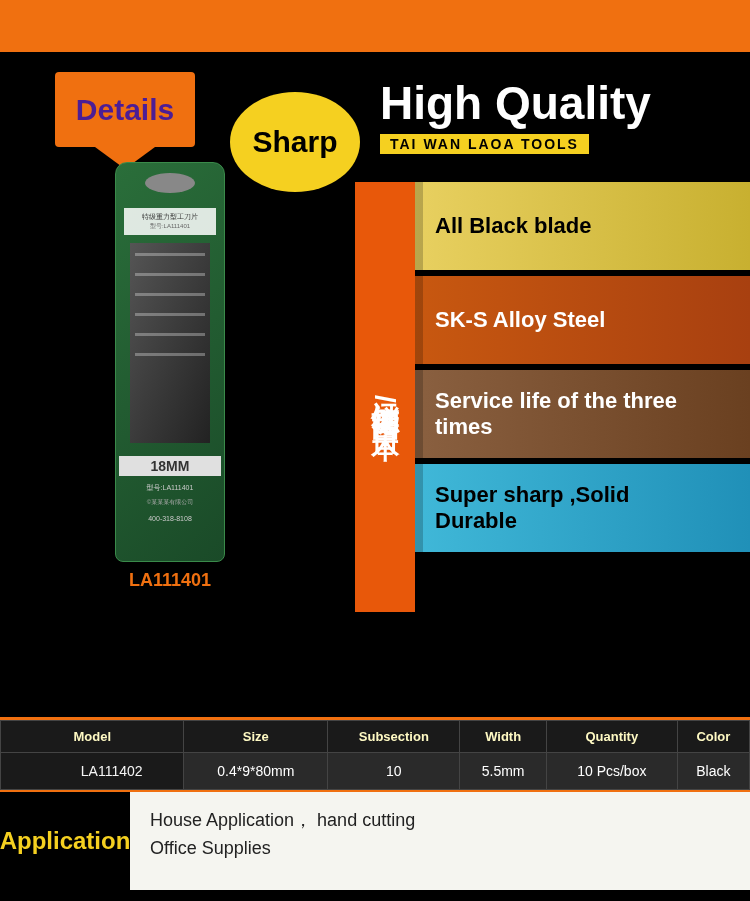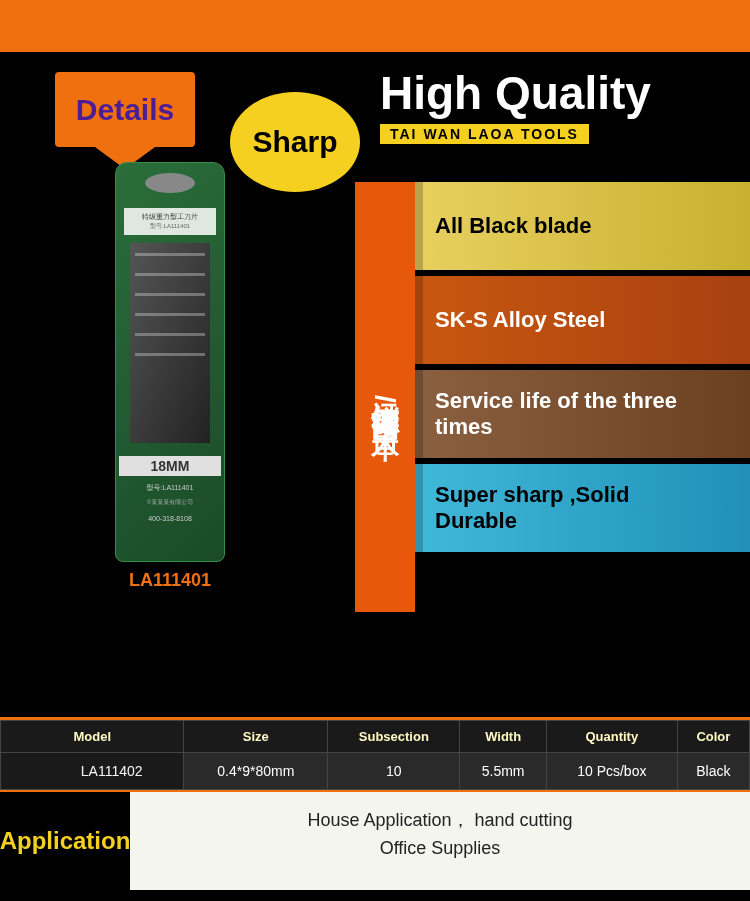--- a/index.html
+++ b/index.html
@@ -76,21 +76,21 @@
     }
     .sharp-bubble span {
       font-size: 30px;
       font-weight: bold;
       color: #000;
     }
 
     
     .high-quality-section {
       position: absolute;
-      top: 18px;
+      top: 28px;
       left: 380px;
       right: 10px;
     }
     .high-quality-text {
       font-size: 46px;
       font-weight: bold;
       color: #fff;
       line-height: 1;
     }
     .taiwan-label {
@@ -336,21 +336,20 @@
       padding-left: 43px;
     }
 
     
     .application-section {
       width: 100%;
       background: #f5f5f0;
       display: flex;
       min-height: 100px;
       border-top: 2px solid #f07010;
-      text-align: center;
     }
     .application-label {
       width: 130px;
       background: #000;
       display: flex;
       align-items: center;
       justify-content: center;
       padding: 10px;
     }
     .application-label span {

